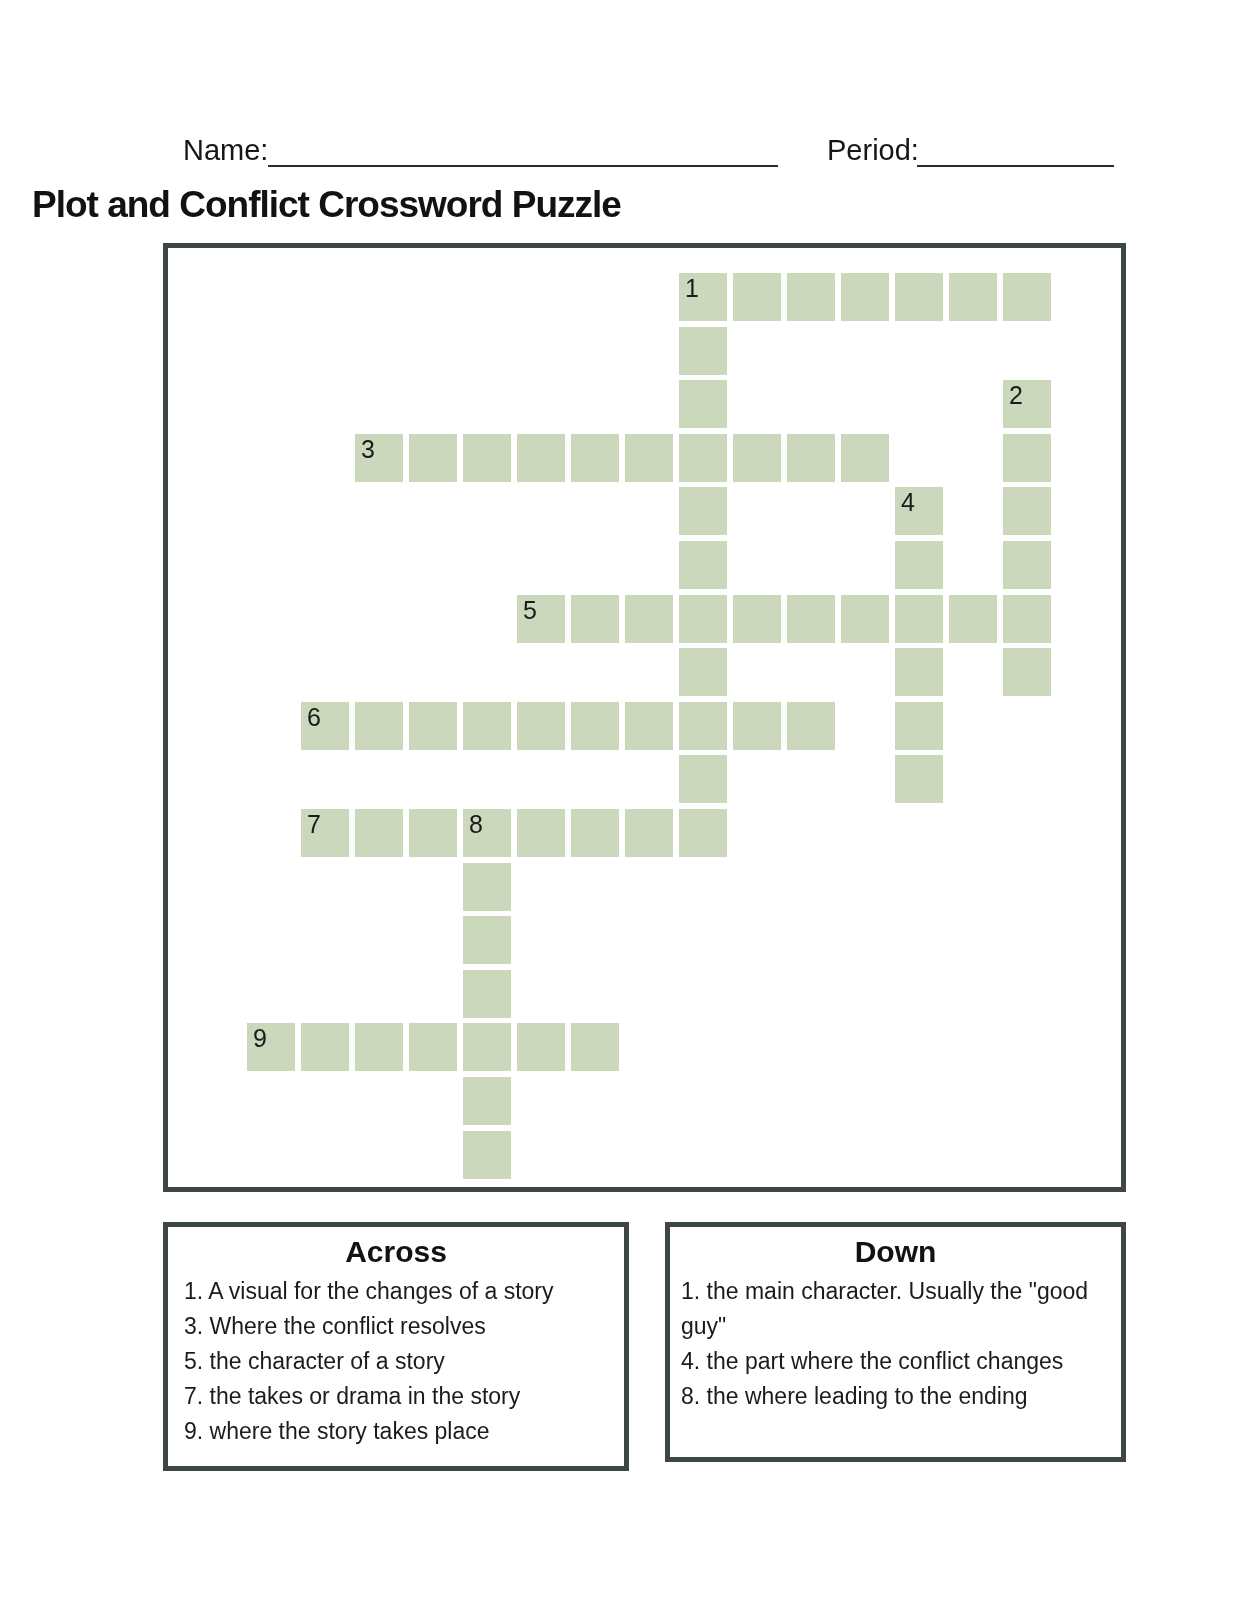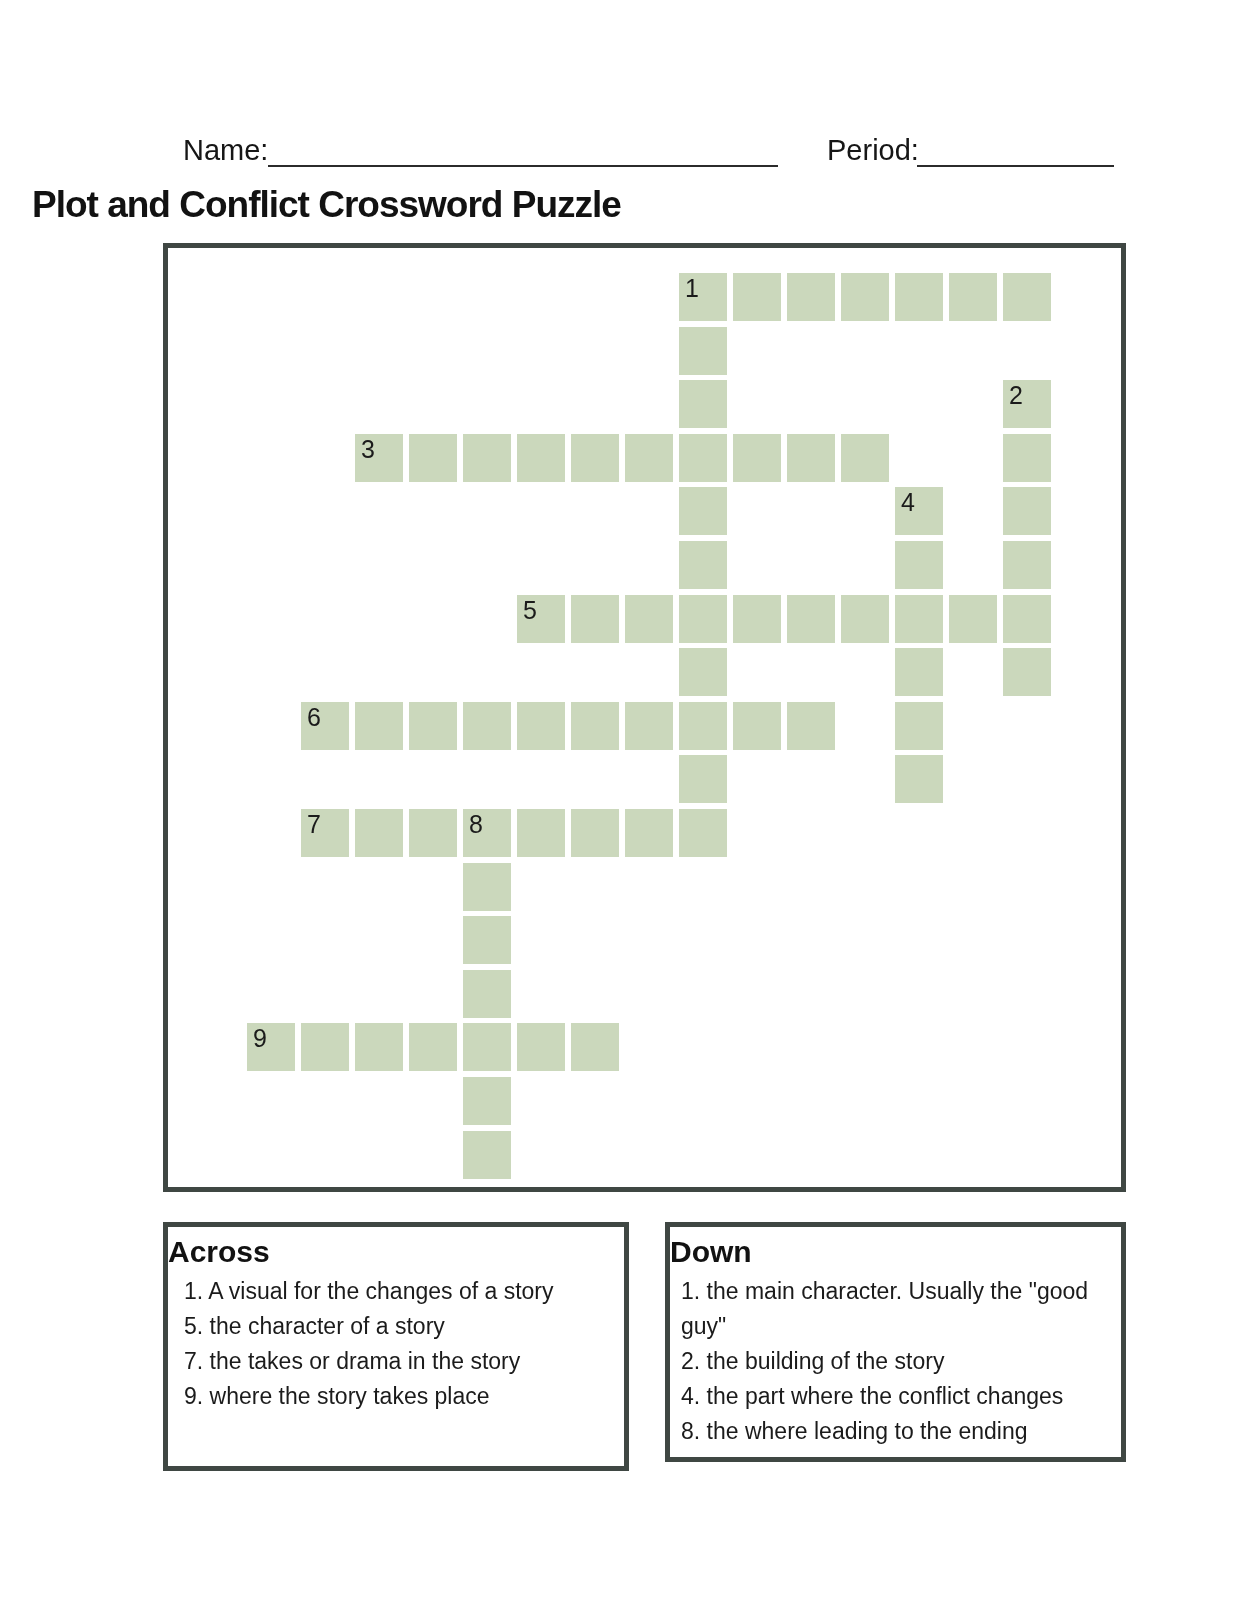--- a/index.html
+++ b/index.html
@@ -36,21 +36,21 @@
     display:block;font-size:25px;line-height:1.08;padding:2px 0 0 6px;
     color:#1b1b1b;
   }
   
   .clue-box{
     border:5px solid var(--border);background:var(--bg);
   }
   .clue-box.across{left:131px;top:1222px;width:466px;height:249px;}
   .clue-box.down{left:633px;top:1222px;width:461px;height:240px;}
   .clue-title{
-    font-size:30px;font-weight:bold;margin-top:8px;
+    text-align:center;font-size:30px;font-weight:bold;margin-top:8px;
     color:#121212;
   }
   .clue-list{margin-top:5px;font-size:23px;line-height:35px;color:#1b1b1b;}
   .clue-box.across .clue-list{padding:0 6px 0 16px;}
   .clue-box.down .clue-list{padding:0 2px 0 11px;}
   .clue-item{white-space:normal;}
 </style>
 </head>
 <body>
 
@@ -155,29 +155,29 @@
       <div class="cell" style="left: 349px; top: 775px;"></div>
       <div class="cell" style="left: 403px; top: 775px;"></div>
       <div class="cell" style="left: 295px; top: 829px;"></div>
       <div class="cell" style="left: 295px; top: 883px;"></div>
     </div>
 
   <div class="abs clue-box across">
     <div class="clue-title">Across</div>
     <div class="clue-list">
         <div class="clue-item"><span>1. </span><span>A visual for the changes of a story</span></div>
+        <div class="clue-item"><span>3. </span><span>Where the conflict resolves</span></div>
         <div class="clue-item"><span>5. </span><span>the character of a story</span></div>
         <div class="clue-item"><span>7. </span><span>the takes or drama in the story</span></div>
         <div class="clue-item"><span>9. </span><span>where the story takes place</span></div>
       </div>
   </div>
 
   <div class="abs clue-box down">
     <div class="clue-title">Down</div>
     <div class="clue-list">
         <div class="clue-item"><span>1. </span><span>the main character. Usually the "good guy"</span></div>
-        <div class="clue-item"><span>2. </span><span>the building of the story</span></div>
         <div class="clue-item"><span>4. </span><span>the part where the conflict changes</span></div>
         <div class="clue-item"><span>8. </span><span>the where leading to the ending</span></div>
       </div>
   </div>
 
 </div>
 
 </body></html>

